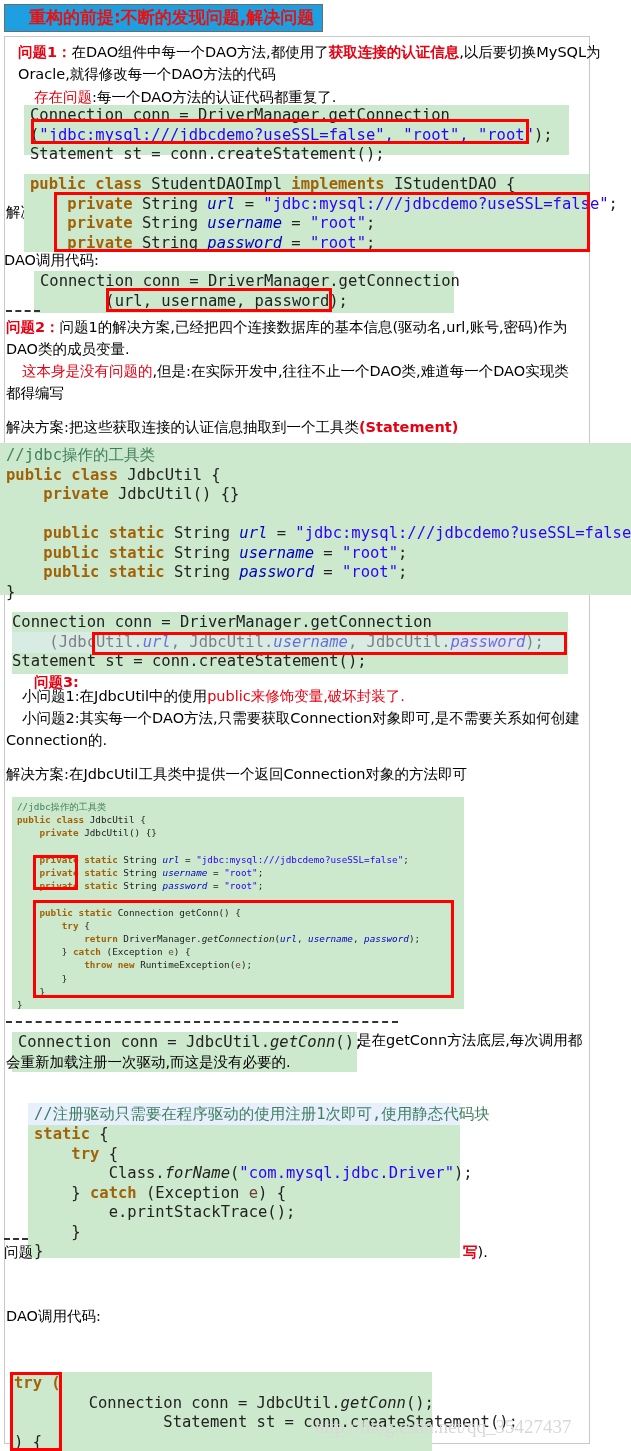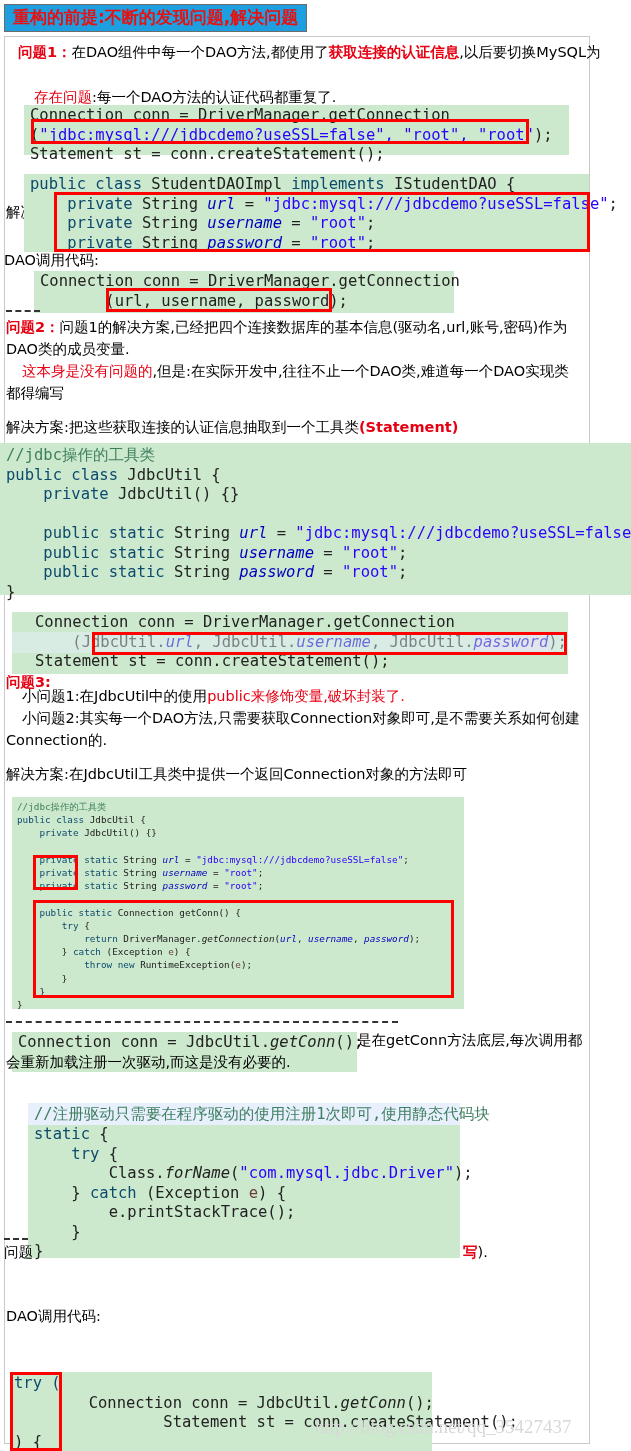--- a/index.html
+++ b/index.html
@@ -11,21 +11,21 @@
     overflow:hidden;
     position:relative;
   }
   .page{position:relative;width:631px;height:1451px;}
 
   
   .banner{
     position:absolute;left:4px;top:4px;
     background:#1E9FE0;
     border:1px solid #6c6c6c;
-    padding:2px 8px 3px 8px;
+    padding:2px 8px 3px 24px;
     color:#E81010;
     font-size:17px;
     font-weight:bold;
     letter-spacing:0px;
     white-space:nowrap;
     line-height:1.25;
   }
 
   
   .notebox{
@@ -46,21 +46,21 @@
   .code{
     position:absolute;
     background:#CDE9CD;
     font-family:"DejaVu Sans Mono","Liberation Mono",monospace;
     white-space:pre;
     color:#222;
     box-sizing:border-box;
   }
   .code.sz16{font-size:15.5px;line-height:19.5px;}
   .code.sz9{font-size:9.3px;line-height:13.2px;}
-  .kw{color:#0c4a6e;font-weight:normal;}
+  .kw{color:#a16207;font-weight:bold;}
   .str{color:#2A00FF;}
   .cmt{color:#3F7F5F;}
   .typ{color:#222;}
   .ital{font-style:italic;}
   .fld{color:#0000C0;font-style:italic;}
   .loc{color:#6A3E3E;}
 
   
   .rbox{position:absolute;border:3px solid #FF0000;box-sizing:border-box;background:transparent;}
 
@@ -80,20 +80,21 @@
 <body>
 
 <div class="page">
 
   <div class="banner cn">重构的前提:不断的发现问题,解决问题</div>
 
   <div class="notebox"></div>
 
   <div class="t cn" style="left:18px;top:43px;"><span class="redb">问题1：</span><span>在DAO组件中每一个DAO方法,都使用了</span><span class="redb">获取连接的认证信息</span><span>,以后要切换MySQL为</span></div>
 
+  <div class="t cn" style="left:18px;top:65px;">Oracle,就得修改每一个DAO方法的代码</div>
 
   <div class="t cn" style="left:34px;top:88px;"><span class="red">存在问题</span><span>:每一个DAO方法的认证代码都重复了.</span></div>
 
   <div class="code sz16" style="left:24px;top:105px;width:545px;height:50px;padding:1px 0 0 6px;"><span class="typ">Connection conn = DriverManager.getConnection</span>
 <span class="typ">(</span><span class="str">"jdbc:mysql:///jdbcdemo?useSSL=false", "root", "root"</span><span class="typ">);</span>
 <span class="typ">Statement st = conn.createStatement();</span></div>
   <div class="rbox" style="left:31px;top:119px;width:498px;height:25px;"></div>
 
   <div class="t cn" style="left:6px;top:156px;margin-top:47px;">解决方案:把这些信息全部做成成员变量</div>
 
@@ -120,27 +121,27 @@
 
   <div class="code sz16" style="left:0px;top:443px;width:631px;height:152px;padding:3px 0 0 6px;"><span class="cmt">//jdbc操作的工具类</span>
 <span class="kw">public class </span><span class="typ">JdbcUtil {</span>
 <span class="kw">    private </span><span class="typ">JdbcUtil() {}</span>
 
 <span class="kw">    public static </span><span class="typ">String </span><span class="fld">url</span><span class="typ"> = </span><span class="str">"jdbc:mysql:///jdbcdemo?useSSL=false"</span>
 <span class="kw">    public static </span><span class="typ">String </span><span class="fld">username</span><span class="typ"> = </span><span class="str">"root"</span><span class="typ">;</span>
 <span class="kw">    public static </span><span class="typ">String </span><span class="fld">password</span><span class="typ"> = </span><span class="str">"root"</span><span class="typ">;</span>
 <span class="typ">}</span></div>
 
-  <div class="code sz16" style="left:12px;top:612px;width:556px;height:62px;padding:1px 0 0 23px;"><span class="typ">Connection conn = DriverManager.getConnection</span>
+  <div class="code sz16" style="left:12px;top:612px;width:556px;height:62px;padding:1px 0 0 0;"><span class="typ">Connection conn = DriverManager.getConnection</span>
 <span class="typ" style="padding-left:4ch;">(JdbcUtil.<span class="fld">url</span>, JdbcUtil.<span class="fld">username</span>, JdbcUtil.<span class="fld" style="background:#dcdcdc;">password</span>);</span>
 <span class="typ">Statement st = conn.createStatement();</span></div>
   <div class="sel" style="left:12px;top:632px;width:556px;height:21px;opacity:.45;"></div>
   <div class="rbox" style="left:92px;top:632px;width:475px;height:23px;"></div>
 
-  <div class="t cn redb" style="left:6px;top:673px;">问题3:</div>
+  <div class="t cn redb" style="left:6px;top:673px;padding-left:28px;">问题3:</div>
   <div class="t cn" style="left:22px;top:687px;"><span>小问题1:在JdbcUtil中的使用</span><span class="red">public来修饰变量,破坏封装了.</span></div>
   <div class="t cn" style="left:22px;top:709px;">小问题2:其实每一个DAO方法,只需要获取Connection对象即可,是不需要关系如何创建</div>
   <div class="t cn" style="left:6px;top:731px;">Connection的.</div>
   <div class="t cn" style="left:6px;top:765px;">解决方案:在JdbcUtil工具类中提供一个返回Connection对象的方法即可</div>
 
   <div class="code sz9" style="left:12px;top:797px;width:452px;height:212px;padding:3px 0 0 5px;"><span class="cmt">//jdbc操作的工具类</span>
 <span class="kw">public class </span><span class="typ">JdbcUtil {</span>
 <span class="kw">    private </span><span class="typ">JdbcUtil() {}</span>
 
 <span class="kw">    private </span><span class="kw">static </span><span class="typ">String </span><span class="fld">url</span><span class="typ"> = </span><span class="str">"jdbc:mysql:///jdbcdemo?useSSL=false"</span><span class="typ">;</span>

